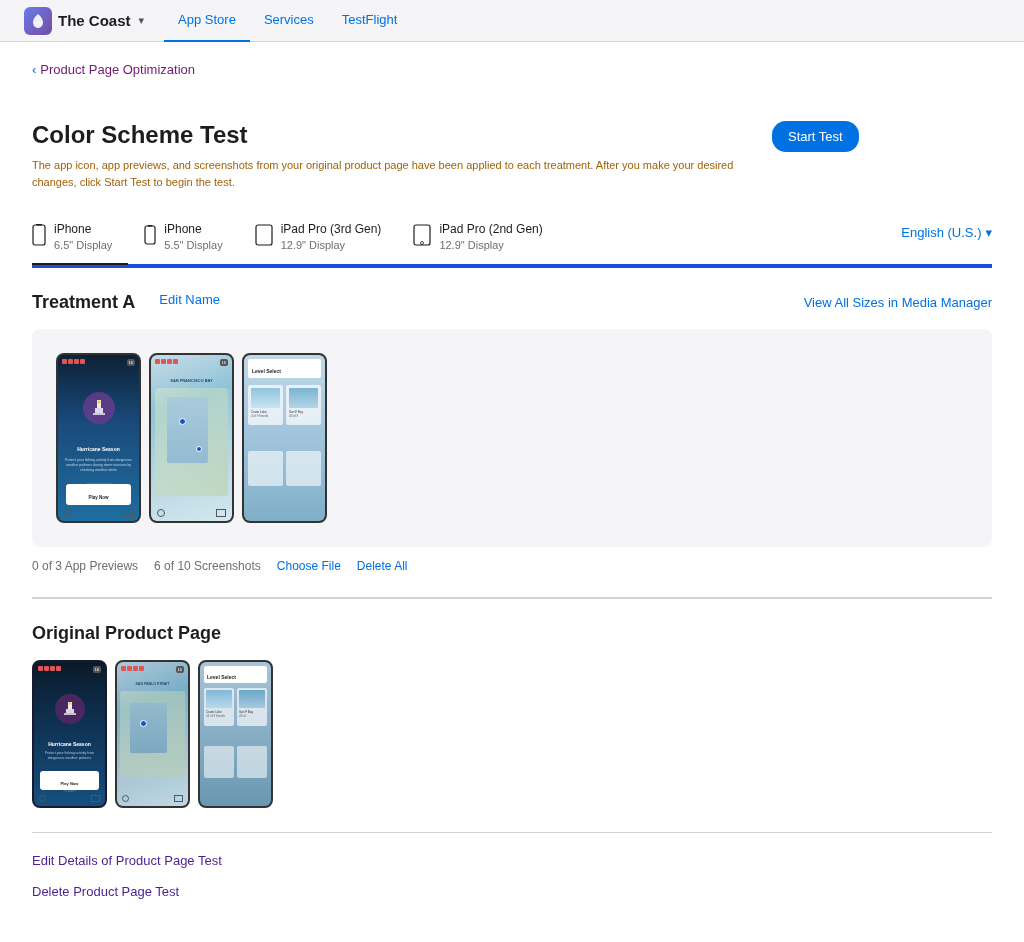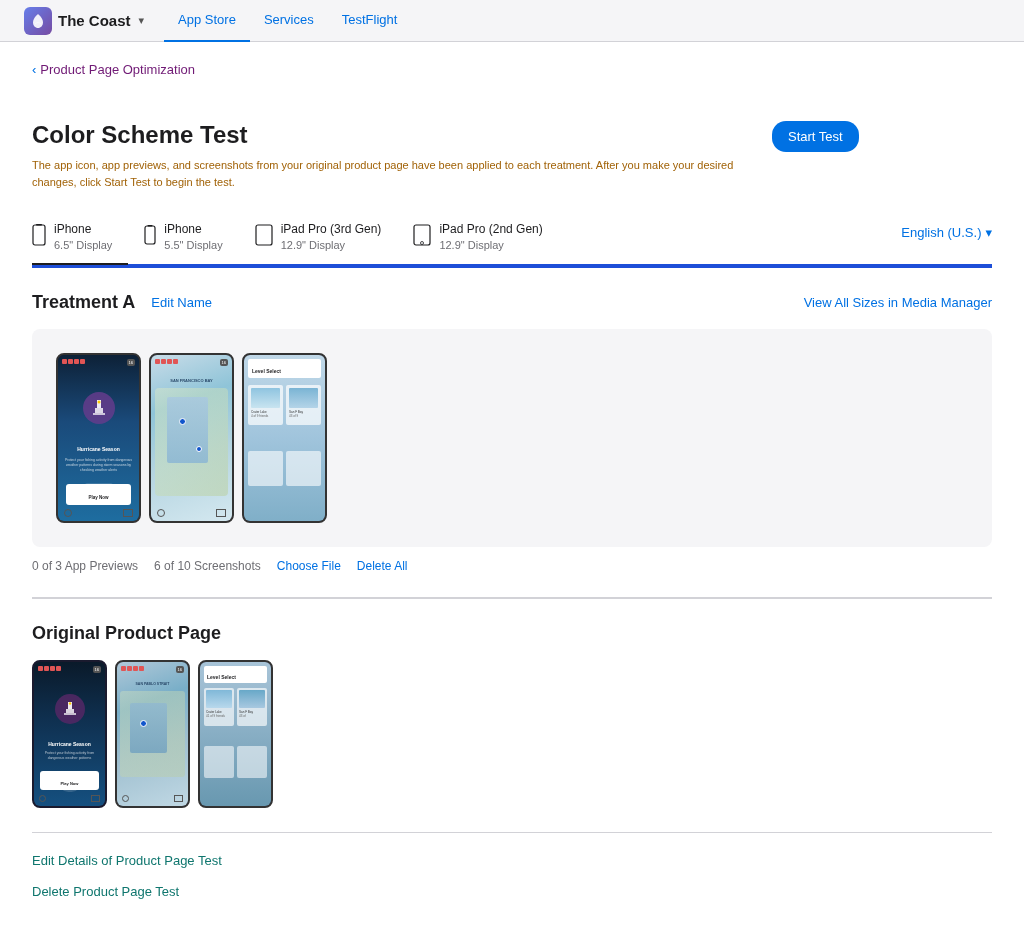--- a/index.html
+++ b/index.html
@@ -189,22 +189,22 @@
       border-bottom: 1px solid #d2d2d7;
     }
     .section-header {
       display: flex;
       align-items: center;
       justify-content: space-between;
       margin-bottom: 16px;
     }
     .section-title-row {
       display: flex;
-      align-items: center;
-      gap: 16px;
+      align-items: flex-start;
+      gap: 24px;
     }
     .section-title {
       font-size: 18px;
       font-weight: 700;
       color: #1d1d1f;
     }
     .edit-name-link {
       color: #0071e3;
       font-size: 13px;
       cursor: pointer;
@@ -317,21 +317,21 @@
     }
 
     
     .bottom-links {
       padding: 20px 0;
       display: flex;
       flex-direction: column;
       gap: 16px;
     }
     .bottom-link {
-      color: #0f766e;
+      color: #4c1d95;
       font-size: 13px;
       cursor: pointer;
     }
 
     
     .divider {
       height: 1px;
       background: #d2d2d7;
       margin: 0;
     }

